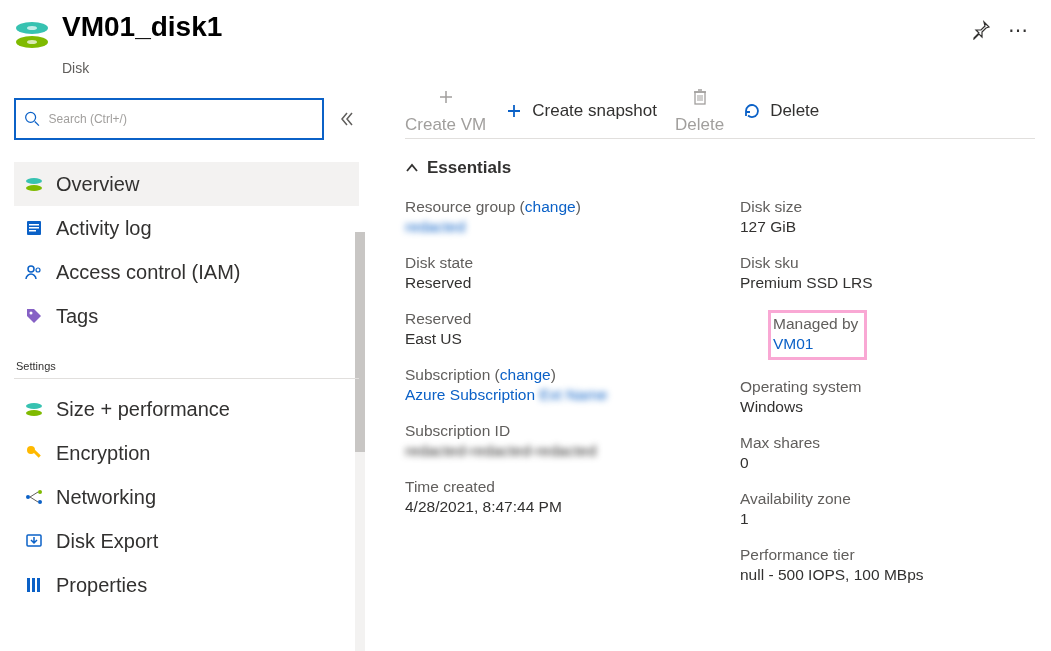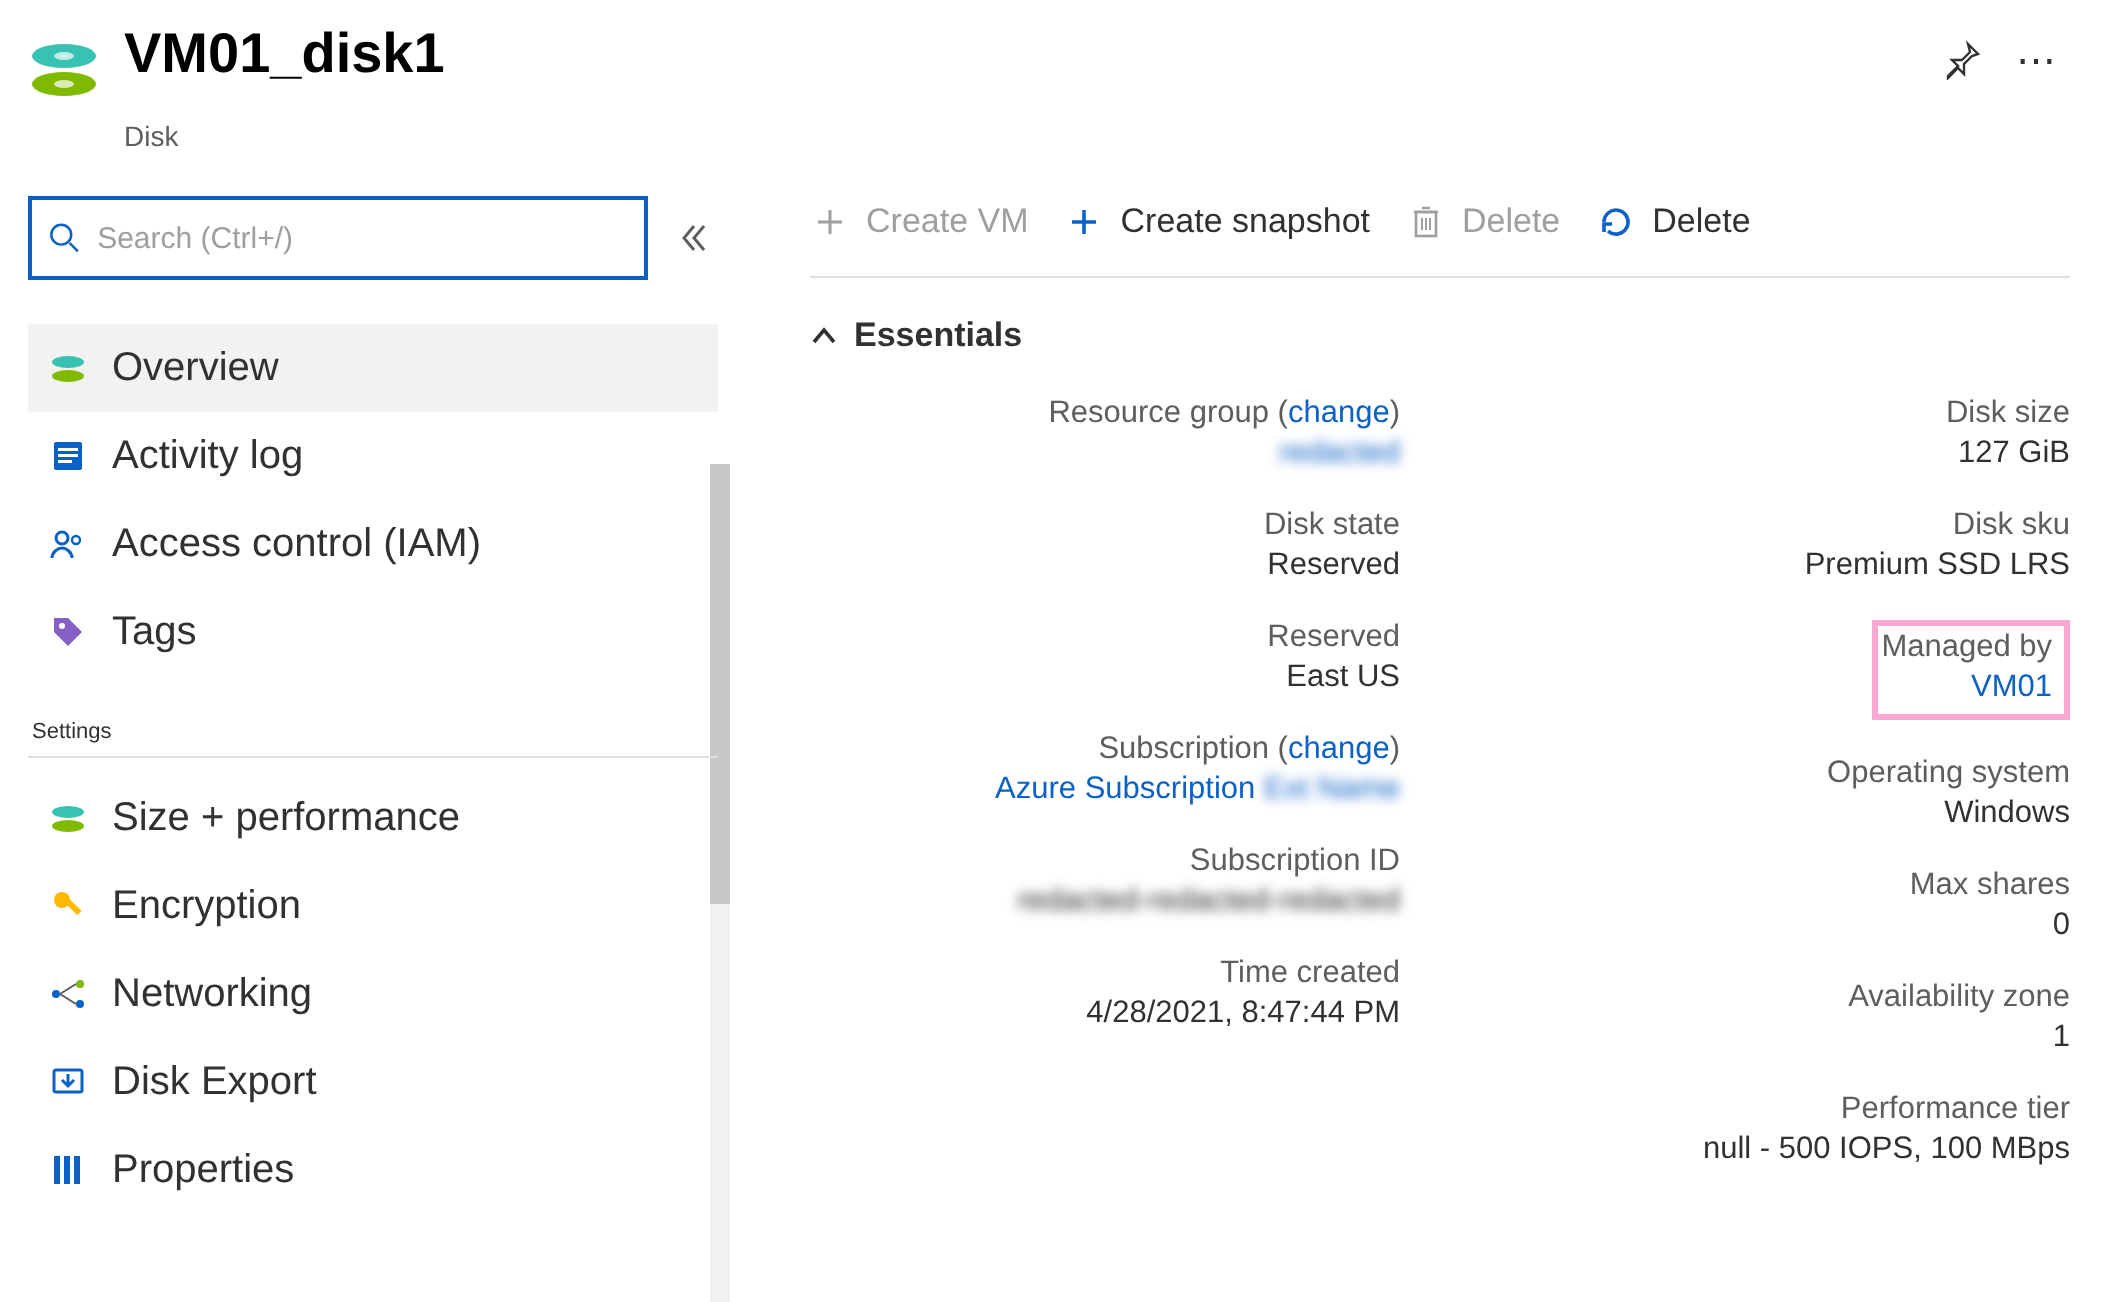--- a/index.html
+++ b/index.html
@@ -9,42 +9,42 @@
   .header-icon { width:40px; height:40px; margin-right:10px; margin-top:4px; }
   .header-titles { flex:1; }
   .title { font-size:28px; font-weight:600; line-height:34px; color:#000; }
   .subtitle { font-size:14px; color:#605e5c; margin-top:16px; }
   .header-actions { display:flex; align-items:center; gap:14px; margin-top:8px; }
   .header-actions .icon-btn { width:24px; height:24px; display:flex; align-items:center; justify-content:center; cursor:pointer; }
   .body { display:flex; height:calc(100% - 70px); }
   .sidebar { width:365px; padding:16px 6px 0 14px; position:relative; }
   .search-wrap { display:flex; align-items:center; gap:12px; }
   .search-box { display:flex; align-items:center; border:2px solid #0b61c7; height:42px; width:310px; padding:0 8px; }
-  .search-box input { border:none; outline:none; font-size:15px; width:100%; color:#333; }
+  .search-box input { border:none; outline:none; font-size:12px; width:100%; color:#333; }
   .search-box input::placeholder { color:#a19f9d; }
   .collapse-btn { width:22px; height:22px; display:flex; align-items:center; justify-content:center; cursor:pointer; color:#605e5c; }
   .menu { margin-top:22px; position:relative; }
   .menu-item { display:flex; align-items:center; height:44px; padding:0 8px; font-size:20px; color:#323130; cursor:pointer; }
   .menu-item.active { background:#f3f2f1; }
   .menu-item .micon { width:24px; height:24px; margin-right:10px; display:flex; align-items:center; justify-content:center; }
   .section-header { font-size:11px; font-weight:400; color:#323130; margin-top:22px; margin-bottom:6px; padding:0 2px; }
   .divider { height:1px; background:#e1dfdd; margin:6px 0 8px 0; }
   .scrollbar { position:absolute; right:0; top:150px; width:10px; height:220px; background:#c8c6c4; border-radius:0; }
   .scrollbar-track { position:absolute; right:0; top:150px; width:10px; height:500px; background:#f3f2f1; }
   .main { flex:1; padding:14px 16px 0 40px; position:relative; }
   .toolbar { display:flex; align-items:center; gap:18px; height:30px; }
   .toolbar .tbtn { display:flex; align-items:center; gap:8px; font-size:17px; cursor:pointer; }
-  .toolbar .tbtn.disabled { color:#a19f9d; cursor:default; }
+  .toolbar .tbtn.disabled { color:#a19f9d; cursor:default;flex-direction:column; }
   .toolbar .tbtn .ticon { width:20px; height:20px; display:flex; align-items:center; justify-content:center; }
   .toolbar-divider { height:1px; background:#e1dfdd; margin-top:12px; }
   .essentials-header { display:flex; align-items:center; gap:8px; margin-top:19px; cursor:pointer; }
   .essentials-header .label { font-weight:600; font-size:17px; }
   .essentials-body { display:flex; gap:40px; margin-top:20px; }
   .col { flex:1; }
-  .field { margin-bottom:18px;text-align:right; }
+  .field { margin-bottom:18px; }
   .field .flabel { font-size:15.5px; color:#605e5c; }
   .field .fvalue { font-size:15.5px; color:#323130; margin-top:2px; }
   .link { color:#0b61c7; cursor:pointer; }
   .field .blurred { filter:blur(3px); user-select:none; display:inline-block;}
   .highlight-box { border:3px solid #f9a8d4; padding:2px 6px 4px 2px; display:inline-block;margin-left:28px; }
 </style>
 </head>
 <body>
 
 <div class="container">

